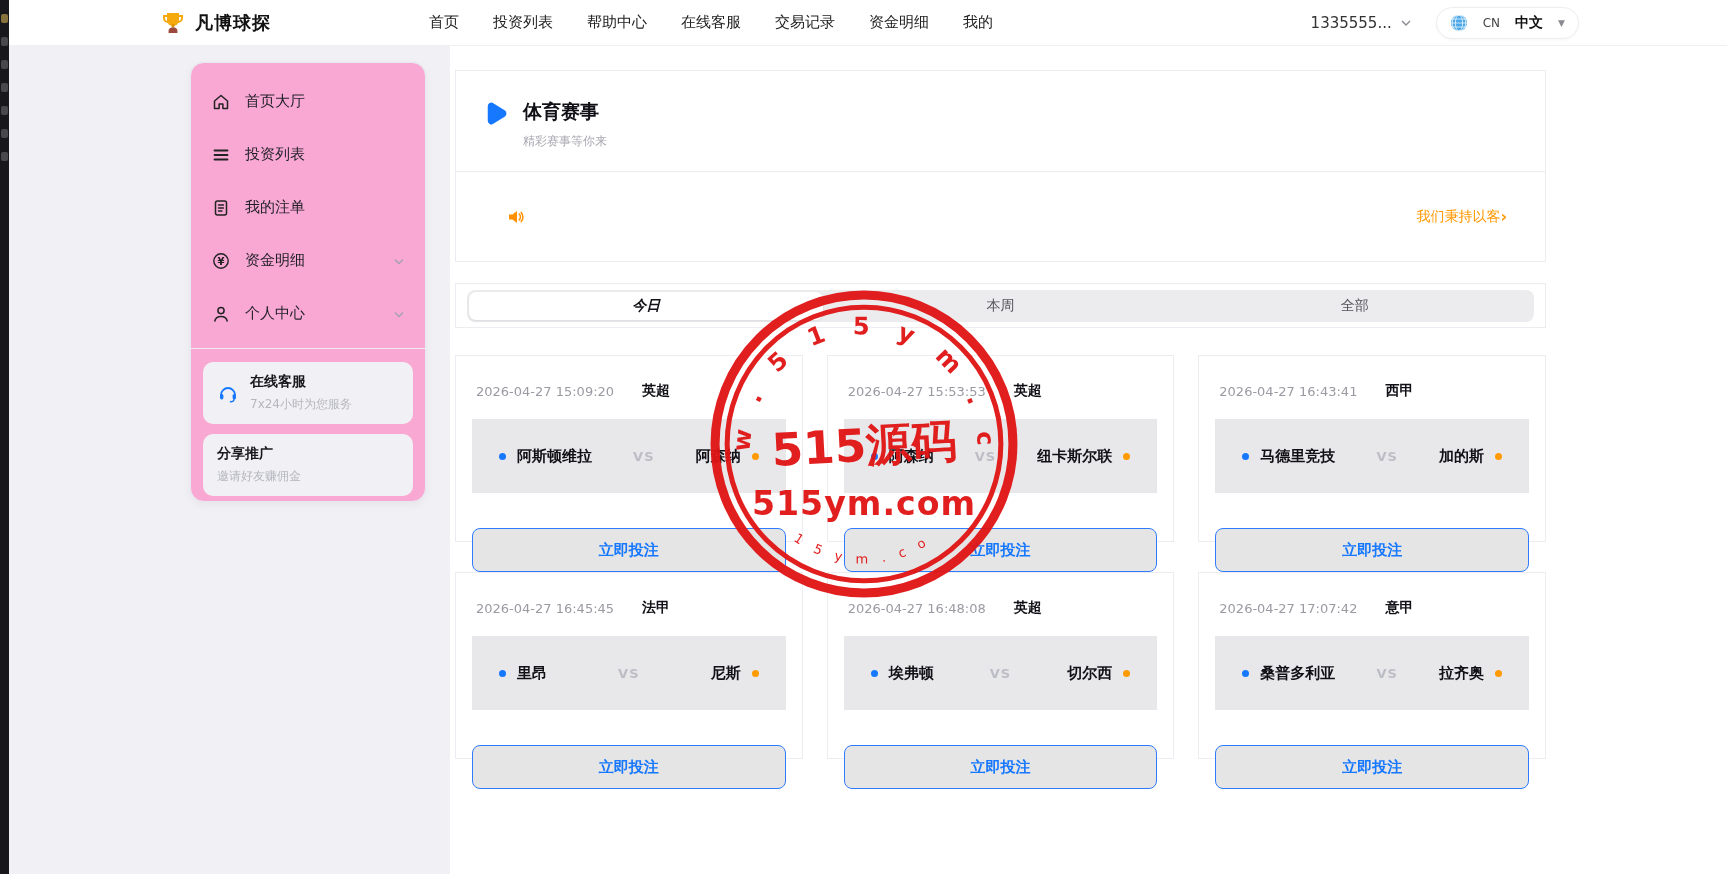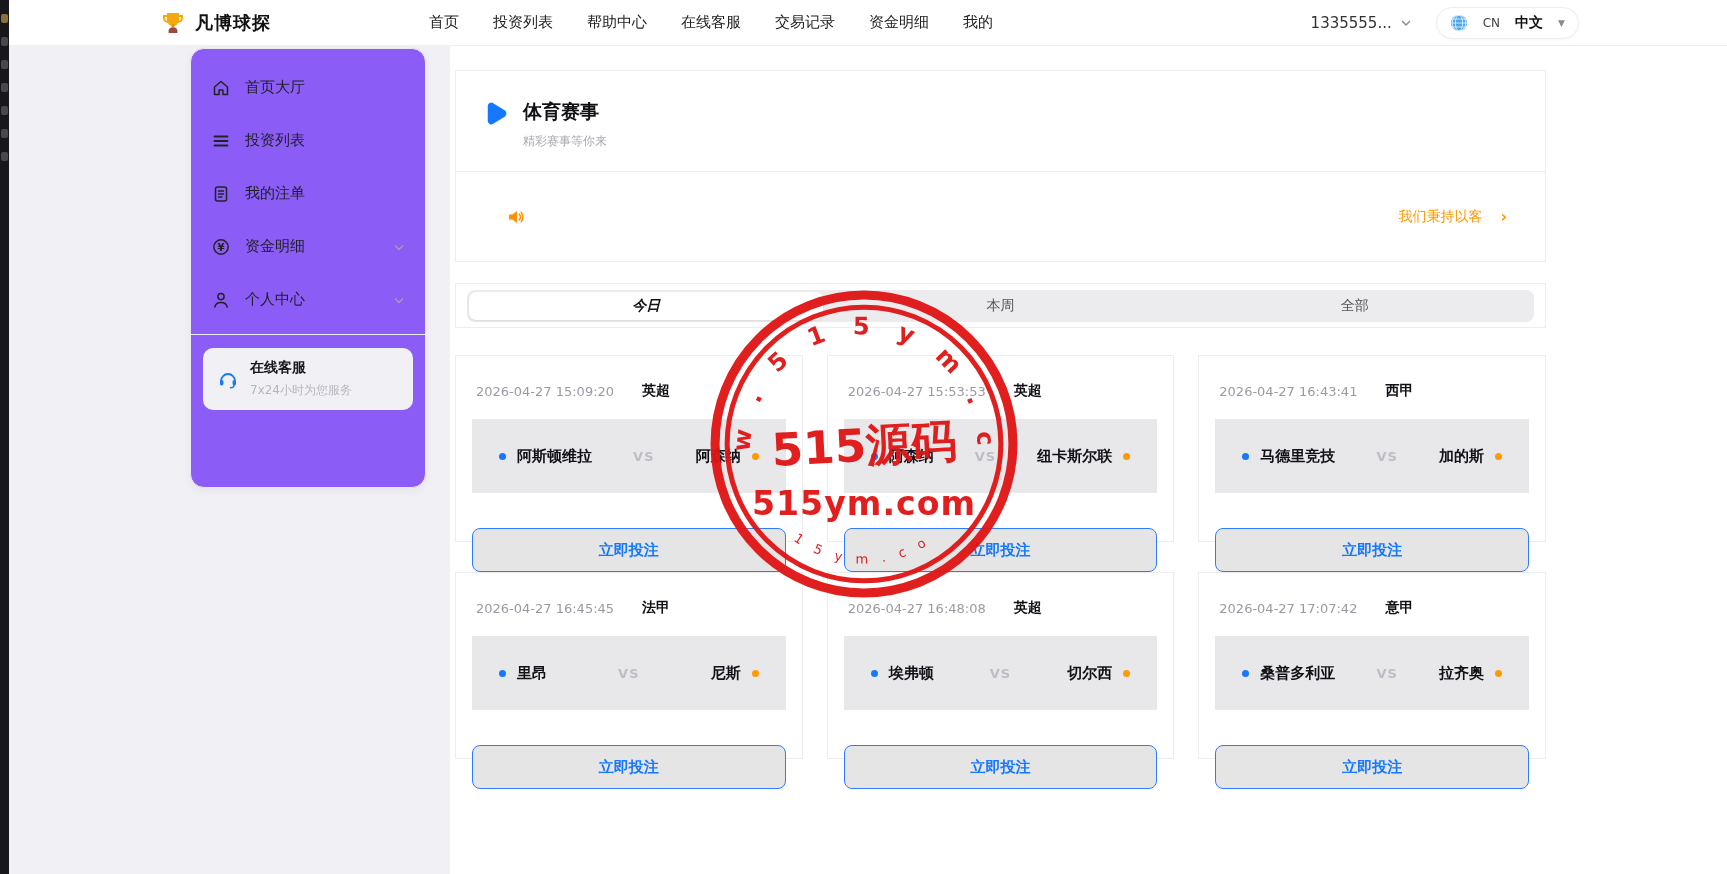--- a/index.html
+++ b/index.html
@@ -28,41 +28,41 @@
     display:flex; align-items:center; gap:15px; border:1px solid #eeeef2; border-radius:999px;
     padding:6px 13px; background:#fff; cursor:pointer; box-shadow:0 1px 3px rgba(0,0,0,.04);
   }
   .lang-code { font-size:12px; color:#444; }
   .lang-label { font-size:14px; font-weight:700; color:#111; }
   .lang-caret { font-size:9px; color:#8a8a92; }
 
   
   .sideband { position:absolute; left:9px; top:46px; width:441px; height:828px; background:#f1f0f5; }
   .sidebar-card {
-    position:absolute; left:190px; top:48px; width:236px; height:440px; background:#8b5cf6;
+    position:absolute; left:190px; top:62px; width:236px; height:440px; background:#f9a8d4;
     border:1px solid #e8e8ee; border-radius:14px; box-shadow:0 3px 10px rgba(30,30,60,.05);
     padding:12px 0; z-index:3;
   }
   .menu-item { height:53px; display:flex; align-items:center; gap:14px; padding:0 20px; font-size:15px; color:#1f1f26; cursor:pointer; }
   .menu-item .mi-label { white-space:nowrap; }
   .menu-chev { margin-left:auto; display:flex; }
   .sb-divider { height:1px; background:#ececf1; margin:8px 0 13px; }
   .sb-box { margin:0 12px 10px; background:#f1f1f5; border-radius:10px; padding:11px 14px; display:flex; align-items:center; gap:11px; cursor:pointer; }
   .sb-box-title { font-size:14px; font-weight:700; color:#17171d; }
   .sb-box-sub { font-size:12px; color:#b6b6bf; margin-top:5px; }
 
   
   .panel { position:absolute; left:455px; width:1091px; background:#fff; border:1px solid #ededf1; }
   .panel-hero { top:70px; height:192px; }
   .hero { display:flex; align-items:flex-start; gap:15px; padding:28px 28px 0; height:100px; }
   .hero-title { font-size:19px; font-weight:700; color:#101016; }
   .hero-sub { font-size:12px; color:#a9a9b2; margin-top:8px; }
   .hero-divider { height:1px; background:#ededf1; }
   .announce { height:90px; display:flex; align-items:center; justify-content:space-between; padding:0 38px 0 50px; }
-  .announce-link { display:flex; align-items:center; gap:18px; color:#ff9800; font-size:14px; cursor:pointer; }
+  .announce-link { display:flex; align-items:center; gap:0; color:#ff9800; font-size:14px; cursor:pointer; }
   .announce-arrow { font-size:16px; font-weight:700; line-height:1; }
 
   .panel-tabs { top:283px; height:45px; display:flex; align-items:center; padding:0 11px; }
   .seg { flex:1; height:32px; background:#ececee; border-radius:8px; display:flex; padding:2px; }
   .seg-item { flex:1; display:flex; align-items:center; justify-content:center; font-size:14px; color:#55555d; cursor:pointer; border-radius:7px; }
   .seg-item.active { background:#fff; color:#101016; font-weight:700; box-shadow:0 1px 3px rgba(0,0,0,.08);font-style:italic; }
 
   .grid {
     position:absolute; left:455px; top:355px; width:1091px;
     display:grid; grid-template-columns:repeat(3,1fr); gap:30px 24px; z-index:2;
@@ -212,20 +212,26 @@
         <rect x="3" y="12" width="3.4" height="5.4" rx="1.6" fill="#1677ff"></rect>
         <rect x="15.6" y="12" width="3.4" height="5.4" rx="1.6" fill="#1677ff"></rect>
         <path d="M17 17.5c0 1.6-1.8 2.3-3.6 2.3" fill="none" stroke="#1677ff" stroke-width="1.4" stroke-linecap="round"></path>
       </svg>
       <div>
         <div class="sb-box-title">在线客服</div>
         <div class="sb-box-sub">7x24小时为您服务</div>
       </div>
     </div>
 
+    <div class="sb-box">
+      <div>
+        <div class="sb-box-title">分享推广</div>
+        <div class="sb-box-sub">邀请好友赚佣金</div>
+      </div>
+    </div>
   </aside>
 
   <section class="panel panel-hero">
     <div class="hero">
       <svg class="icn" width="24" height="26" viewBox="0 0 24 26" style="margin-top:3px">
         <path d="M5 4.2c0-1.8 2-3 3.6-2L20 9.4c1.6 1 1.6 3.2 0 4.2L8.6 20.8c-1.6 1-3.6-.2-3.6-2z" fill="#1677ff" stroke="#1677ff" stroke-width="2.5" stroke-linejoin="round"></path>
       </svg>
       <div>
         <div class="hero-title">体育赛事</div>
         <div class="hero-sub">精彩赛事等你来</div>

